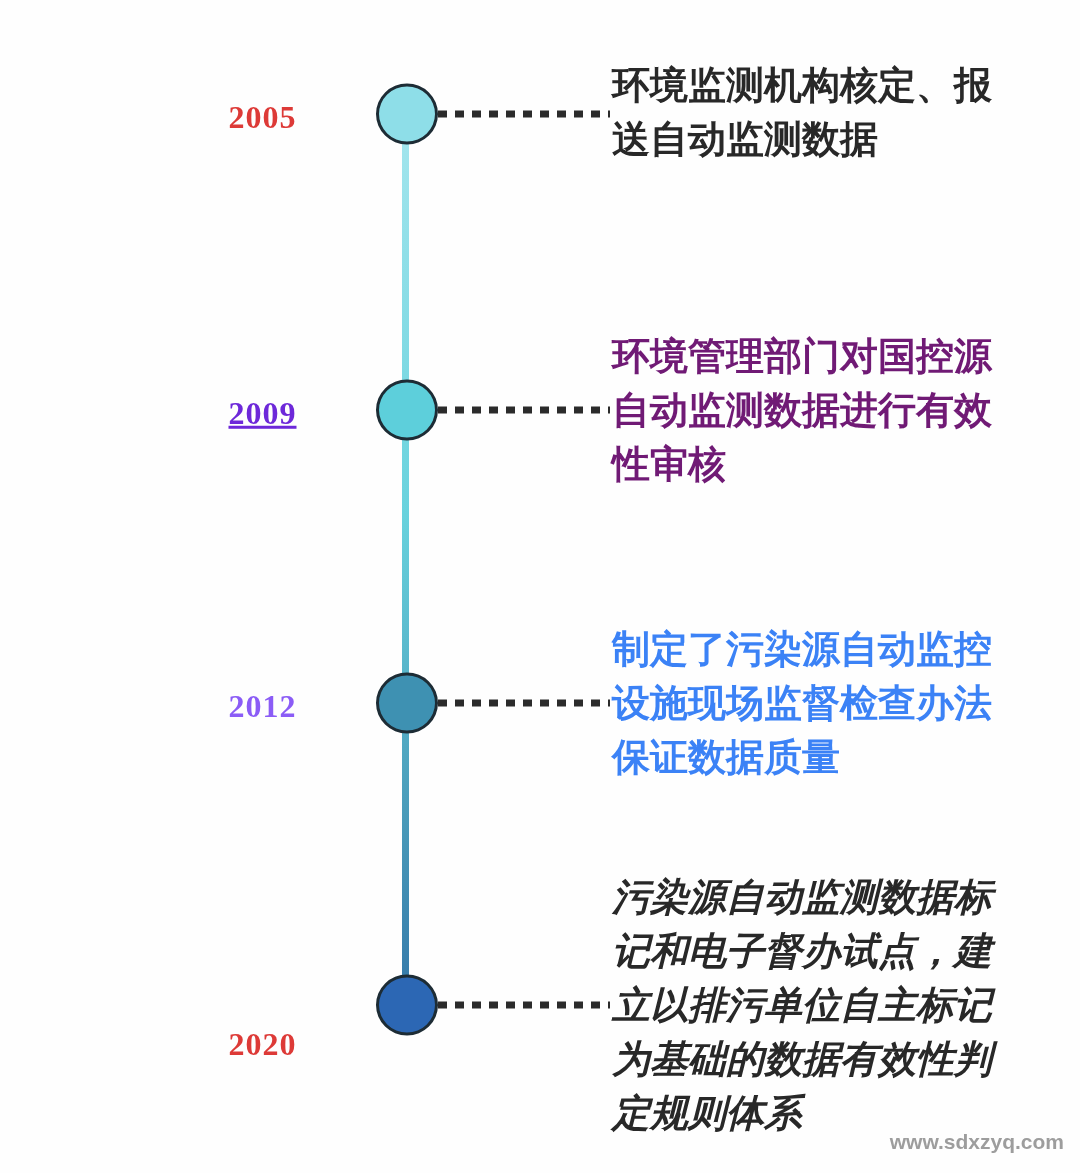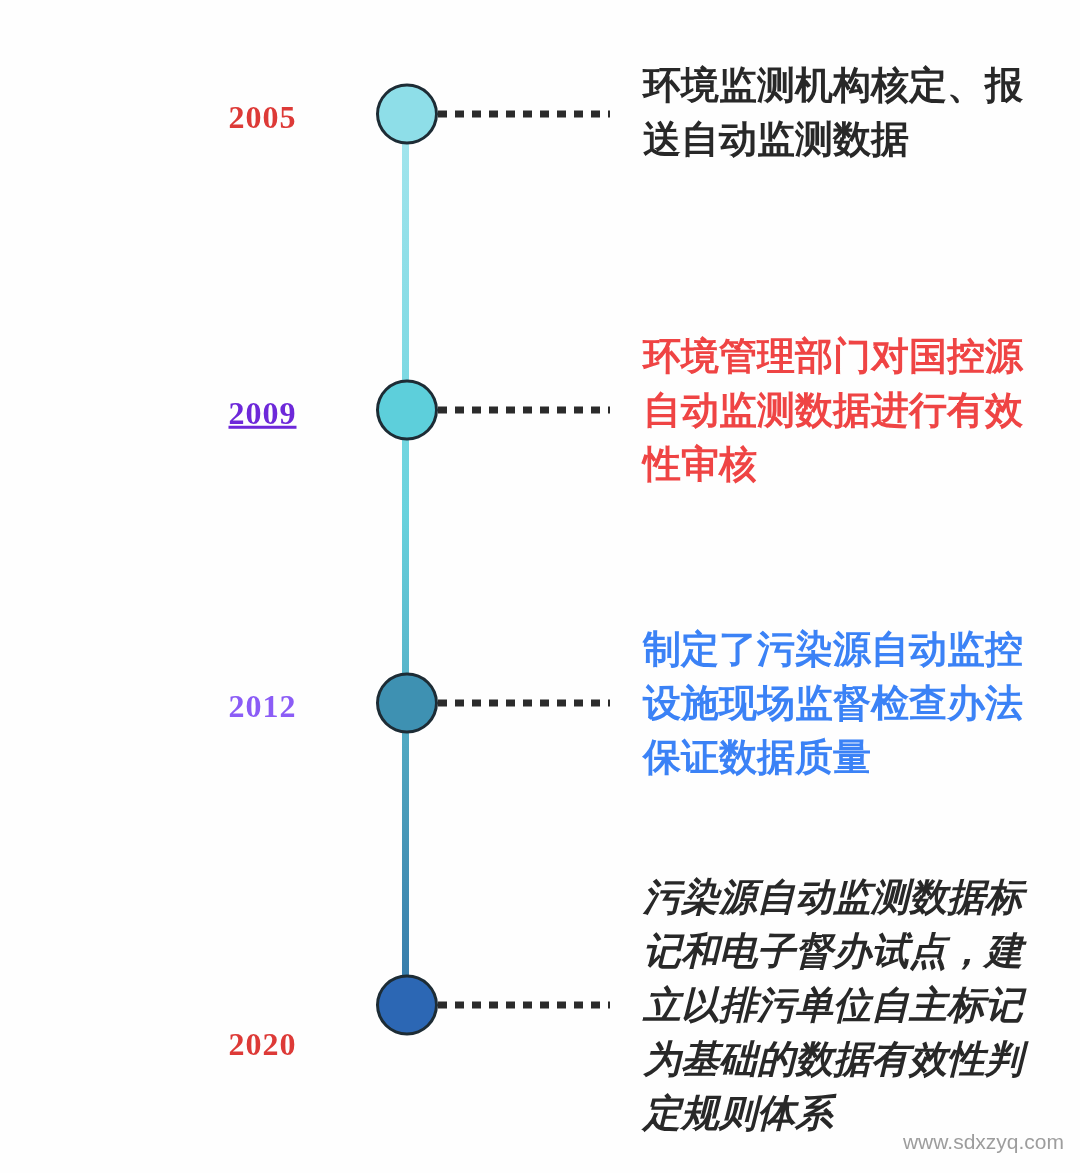--- a/index.html
+++ b/index.html
@@ -70,34 +70,33 @@
   .desc {
     position: absolute;
     left: 612px;
     width: 386px;
     font-size: 38px;
     font-weight: bold;
     line-height: 54px;
     color: #282828;
     letter-spacing: 0;
     word-break: break-all;
-    margin-left: 31px;
   }
   .e1 .desc { top: -56px; }
   .e2 .desc { top: -81px; }
   .e3 .desc { top: -81px; }
   .e4 .desc { top: -135px; font-style: italic; }
 
   .watermark {
     position: absolute;
     right: 16px;
     top: 1130px;
     font-size: 21px;
     color: #9d9d9d;
-    font-weight: normal;
+    font-weight: bold;
     z-index: 2;
   }
 </style>
 </head>
 <body>
 
 <div class="canvas">
 
   <div class="spine" style="background: linear-gradient(rgb(166, 230, 238) 0%, rgb(104, 210, 221) 45%, rgb(74, 156, 186) 78%, rgb(52, 120, 169) 100%);"></div>
 
@@ -105,21 +104,21 @@
     <div class="year" style="color: rgb(221, 58, 55);">2005</div>
     <div class="dot" style="background: rgb(142, 222, 232); border-color: rgb(29, 44, 53);"></div>
     <div class="connector"></div>
     <div class="desc" style="color: rgb(40, 40, 40);">环境监测机构核定、报送自动监测数据</div>
   </div>
 
   <div class="entry e2">
     <div class="year" style="color: #6d28d9; text-decoration: underline;">2009</div>
     <div class="dot" style="background: rgb(93, 207, 219); border-color: rgb(29, 44, 53);"></div>
     <div class="connector"></div>
-    <div class="desc" style="color: #ef4444;">环境管理部门对国控源自动监测数据进行有效性审核</div>
+    <div class="desc" style="color: #701a75;">环境管理部门对国控源自动监测数据进行有效性审核</div>
   </div>
 
   <div class="entry e3">
     <div class="year" style="color: #8b5cf6;">2012</div>
     <div class="dot" style="background: rgb(62, 145, 178); border-color: rgb(29, 44, 53);"></div>
     <div class="connector"></div>
     <div class="desc" style="color: #3b82f6;">制定了污染源自动监控设施现场监督检查办法保证数据质量</div>
   </div>
 
   <div class="entry e4">

